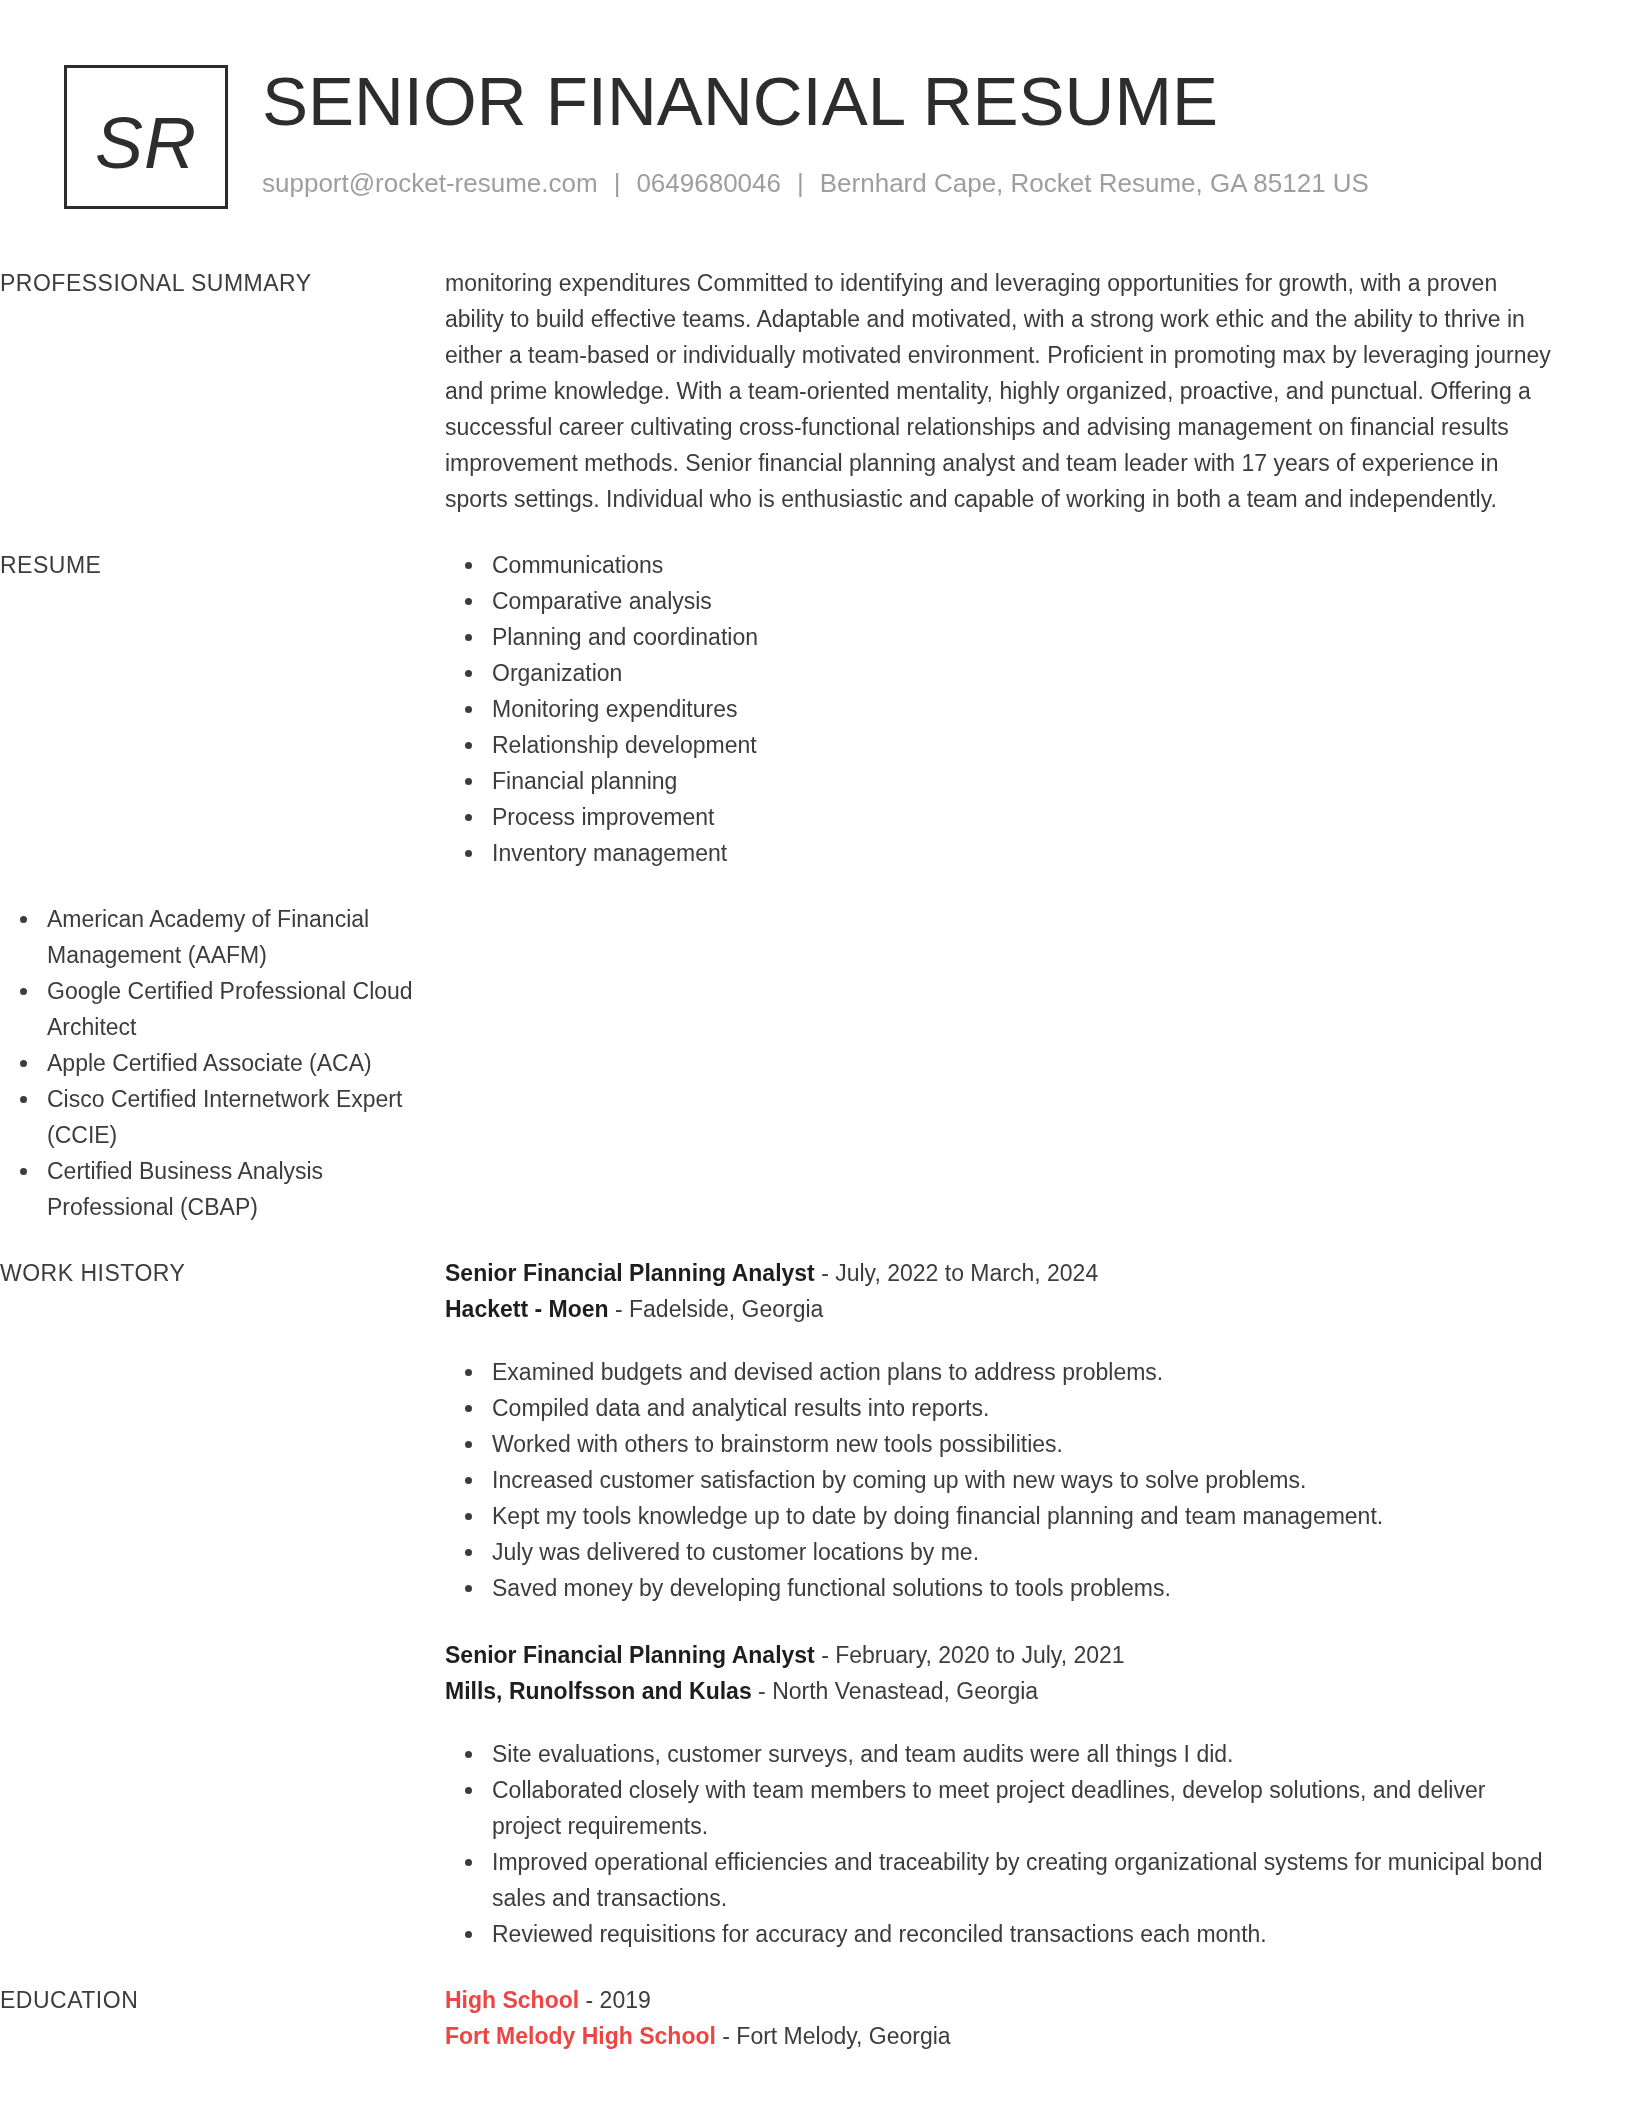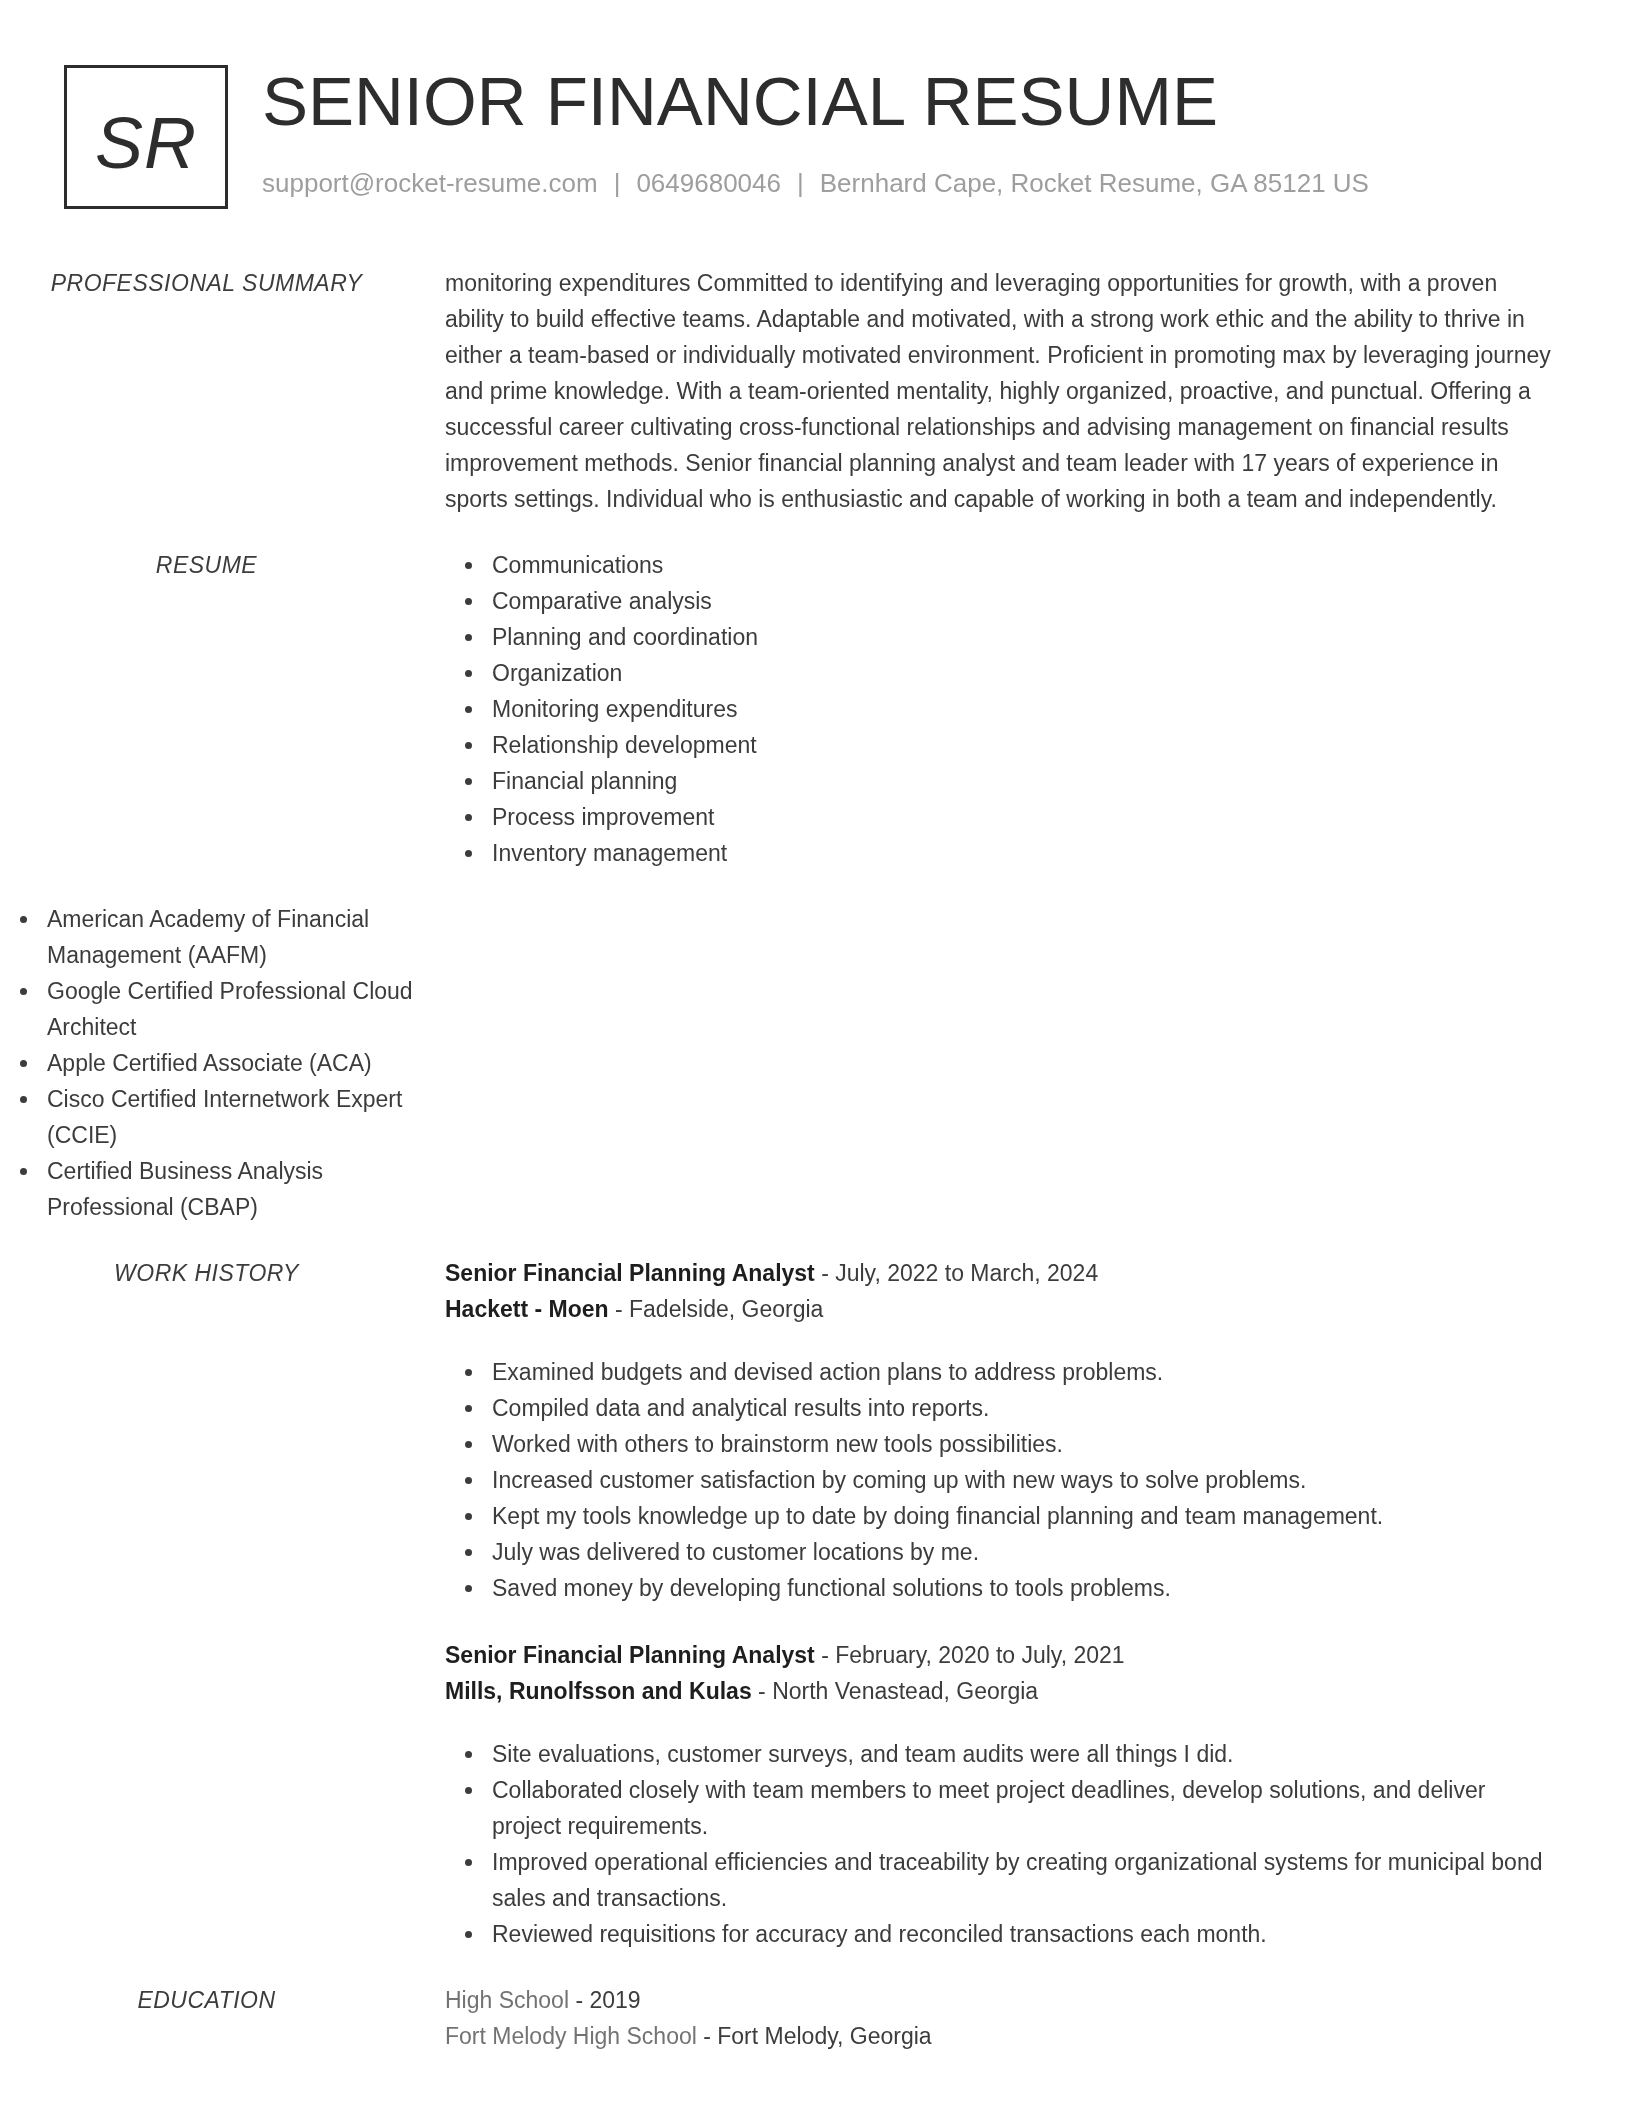--- a/index.html
+++ b/index.html
@@ -56,27 +56,26 @@
   .contact .sep { margin: 0 16px; color: #9e9e9e; }
 
   
   .section {
     display: grid;
     grid-template-columns: 413px 1115px;
     column-gap: 32px;
     margin-bottom: 30px;
   }
   .section-label {
-    text-align: center;
+    text-align: left;
     font-size: 23px;
     letter-spacing: 0.5px;
     color: #3c3c3c;
     line-height: 36px;
     white-space: nowrap;
-    font-style: italic;
   }
   .section-content {
     font-size: 23px;
     line-height: 36px;
     color: #3c3c3c;
   }
 
   
   ul.bullets {
     margin: 0;
@@ -98,21 +97,21 @@
   .skills-grid {
     display: grid;
     grid-template-columns: 1fr;
   }
 
   
   .job + .job { margin-top: 31px; }
   .job-head b { color: #1e1e1e; font-weight: bold; }
   .job .bullets { margin-top: 27px; }
 
-  .edu b { color: #737373; font-weight: normal; }
+  .edu b { color: #ef4444; font-weight: bold; }
 </style>
 </head>
 <body>
 
 <div class="page">
 
   <div class="header">
     <div class="logo-box">
       <span>SR</span>
     </div>

